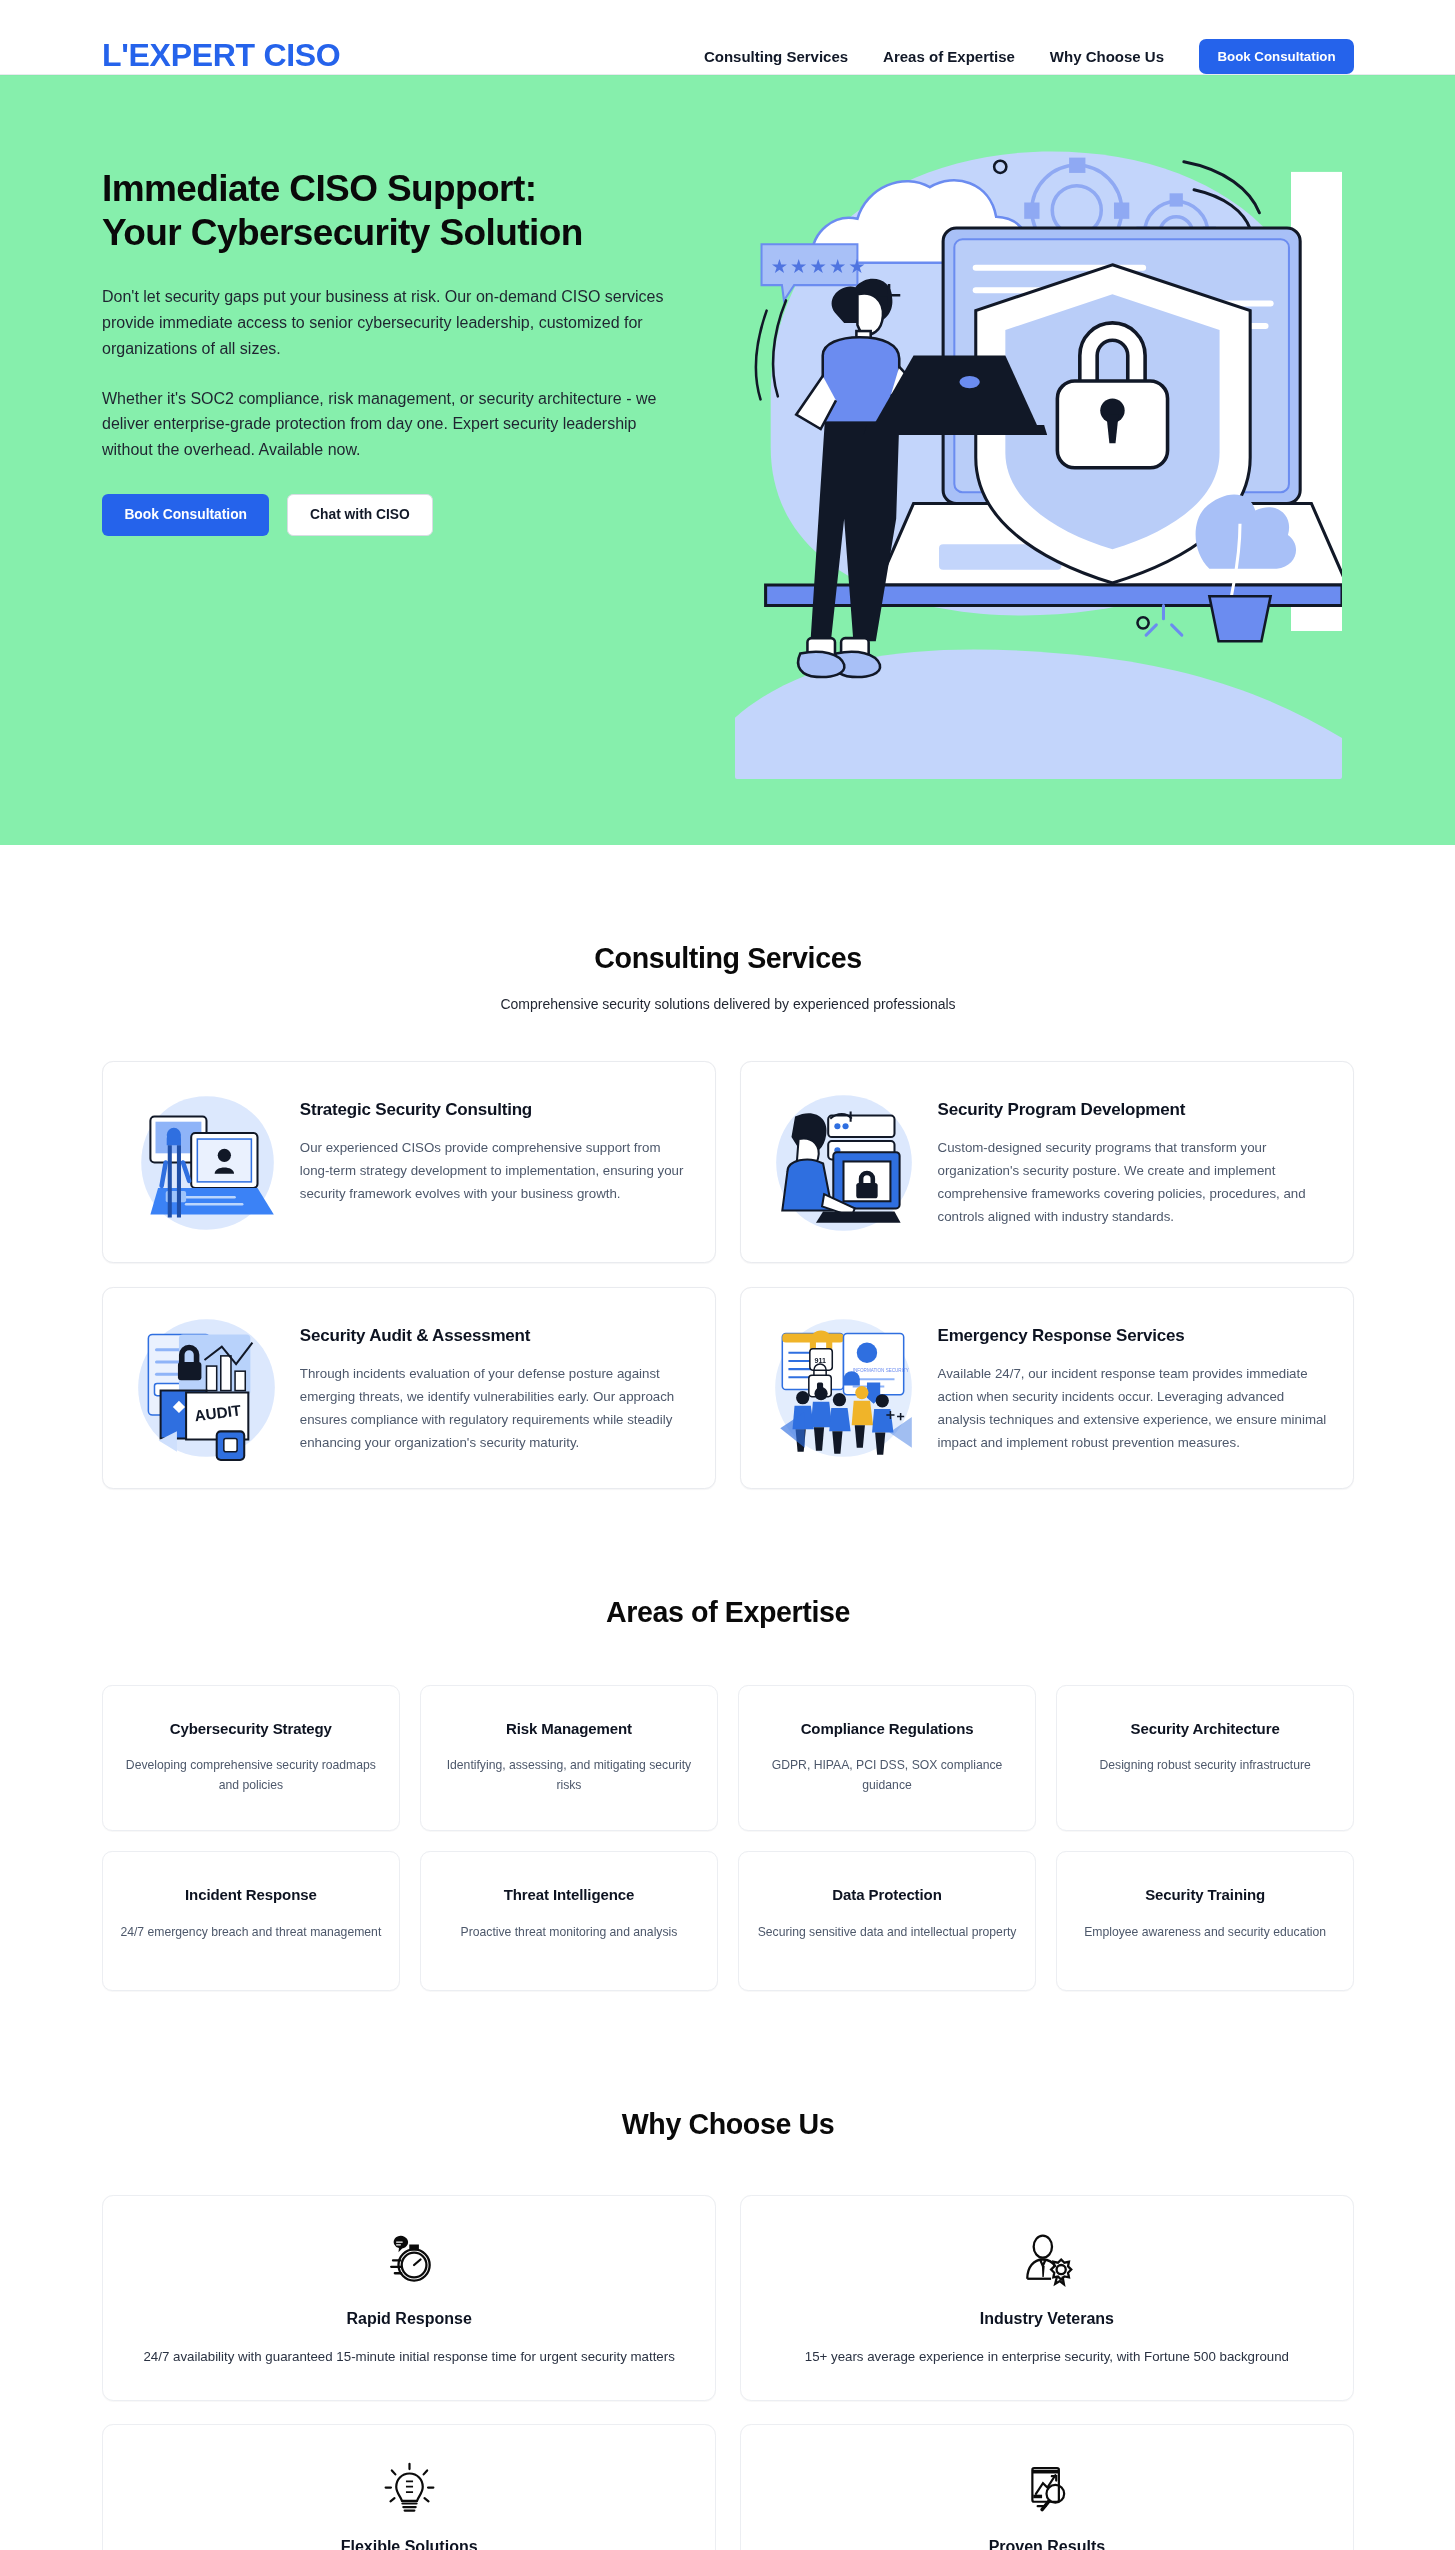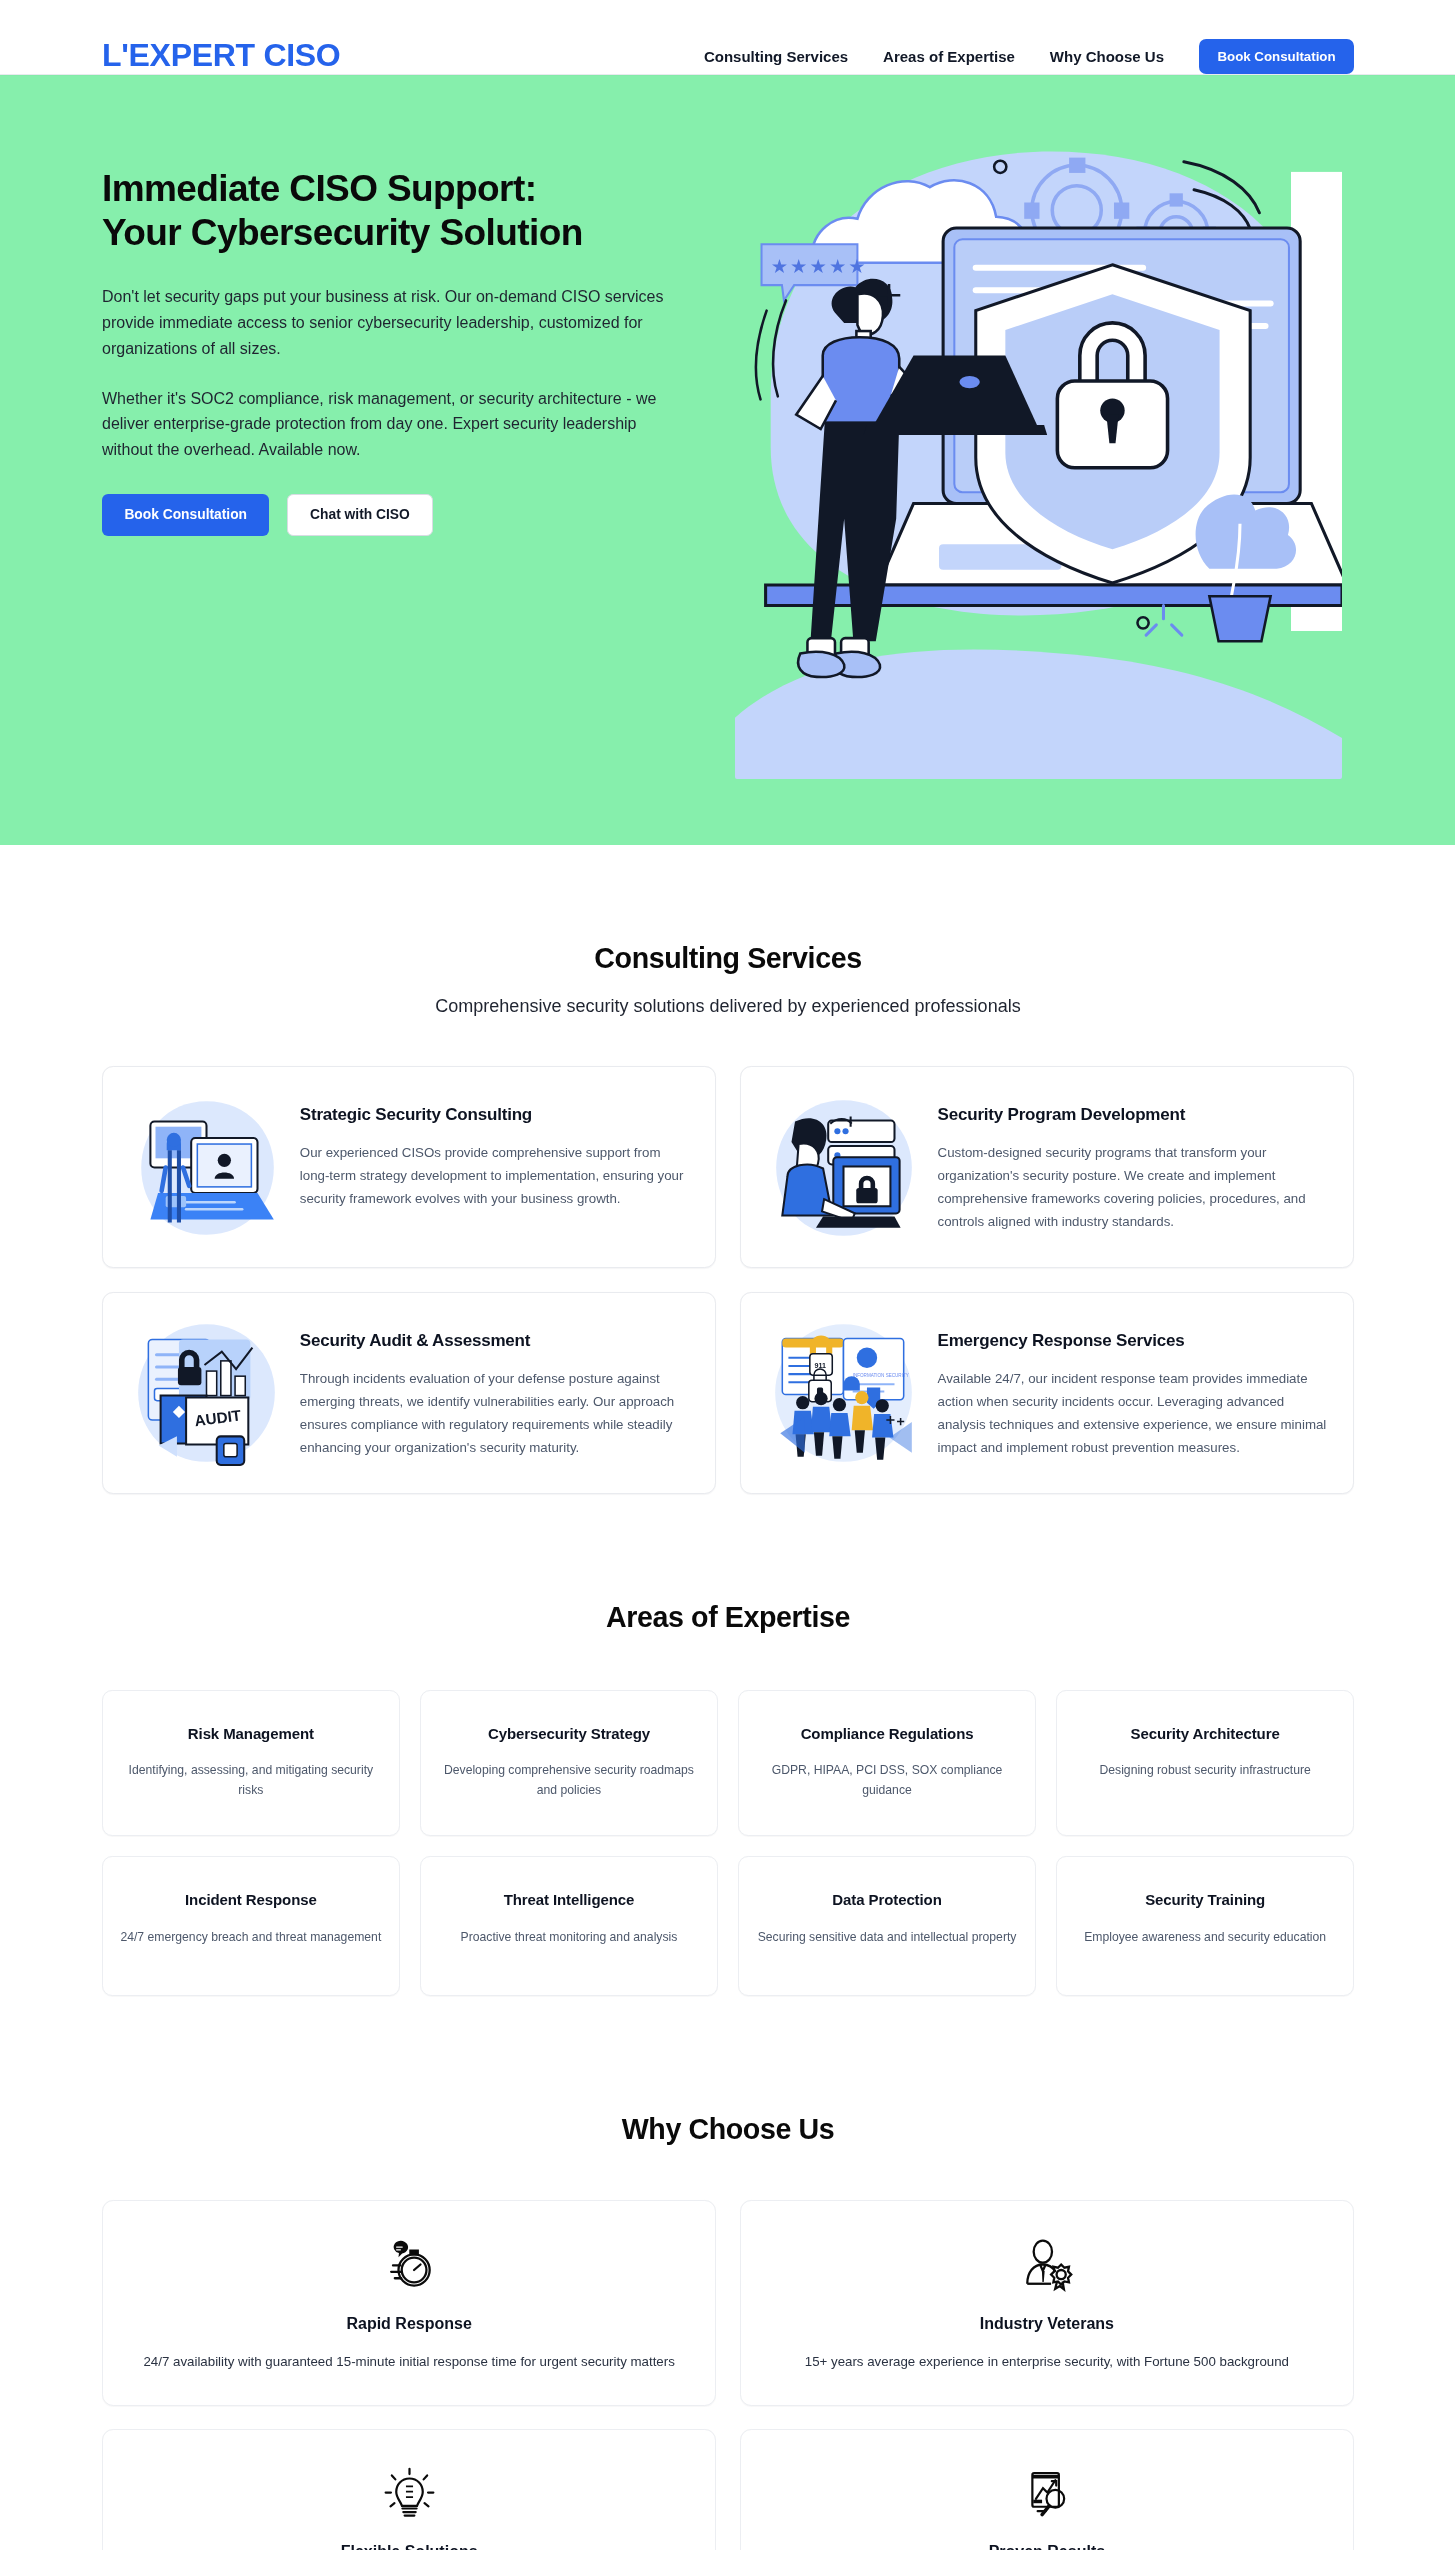--- a/index.html
+++ b/index.html
@@ -110,21 +110,21 @@
   
   .section { padding: 0 102px; }
   .section-title {
     font-size: 28.6px;
     font-weight: 800;
     text-align: center;
     letter-spacing: -0.4px;
     color: #0a0a0a;
   }
   .section-sub {
-    font-size: 18px;
+    font-size: 14px;
     text-align: center;
     color: #1f2430;
     margin-top: 21.4px;
   }
 
   .services { padding-top: 97px; }
   .grid-2 {
     display: grid;
     grid-template-columns: 1fr 1fr;
     gap: 23.5px;
@@ -506,26 +506,26 @@
       </div>
     </article>
 
   </div>
 </section>
 
 <section class="section expertise">
   <h2 class="section-title">Areas of Expertise</h2>
   <div class="grid-4">
     <div class="exp-card">
+      <div class="exp-title">Cybersecurity Strategy</div>
+      <div class="exp-desc">Developing comprehensive security roadmaps and policies</div>
+    </div>
+    <div class="exp-card">
       <div class="exp-title">Risk Management</div>
       <div class="exp-desc">Identifying, assessing, and mitigating security risks</div>
-    </div>
-    <div class="exp-card">
-      <div class="exp-title">Cybersecurity Strategy</div>
-      <div class="exp-desc">Developing comprehensive security roadmaps and policies</div>
     </div>
     <div class="exp-card">
       <div class="exp-title">Compliance Regulations</div>
       <div class="exp-desc">GDPR, HIPAA, PCI DSS, SOX compliance guidance</div>
     </div>
     <div class="exp-card">
       <div class="exp-title">Security Architecture</div>
       <div class="exp-desc">Designing robust security infrastructure</div>
     </div>
     <div class="exp-card">

